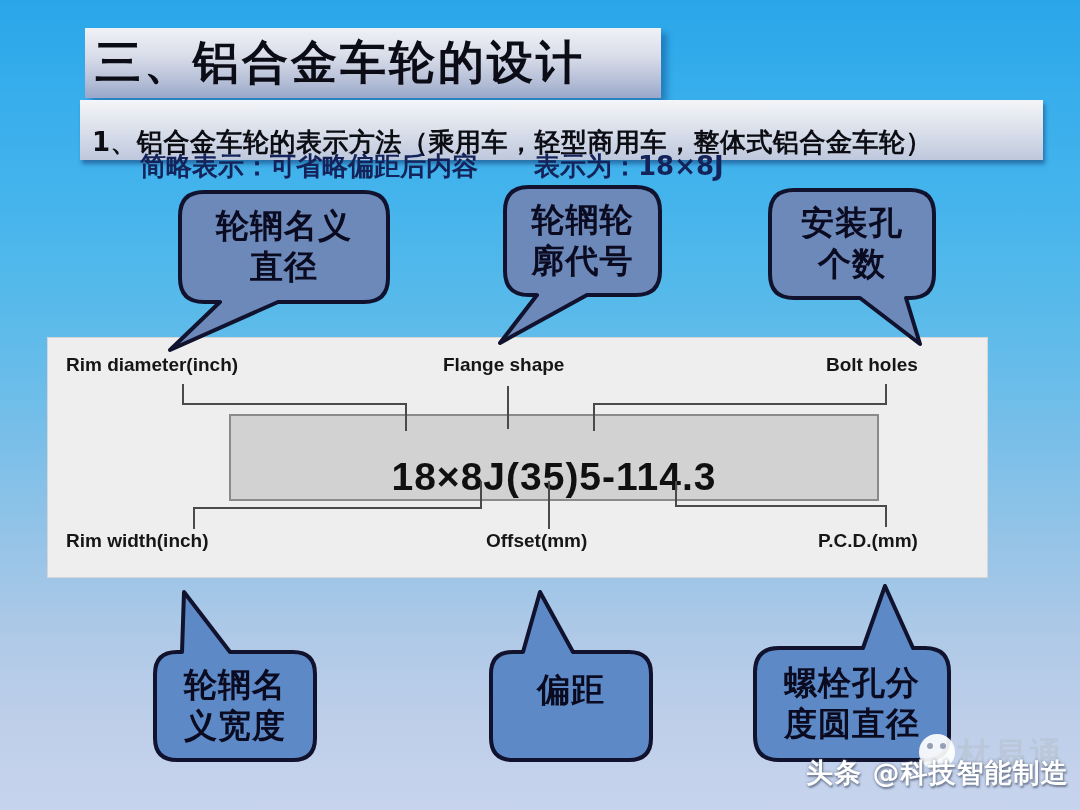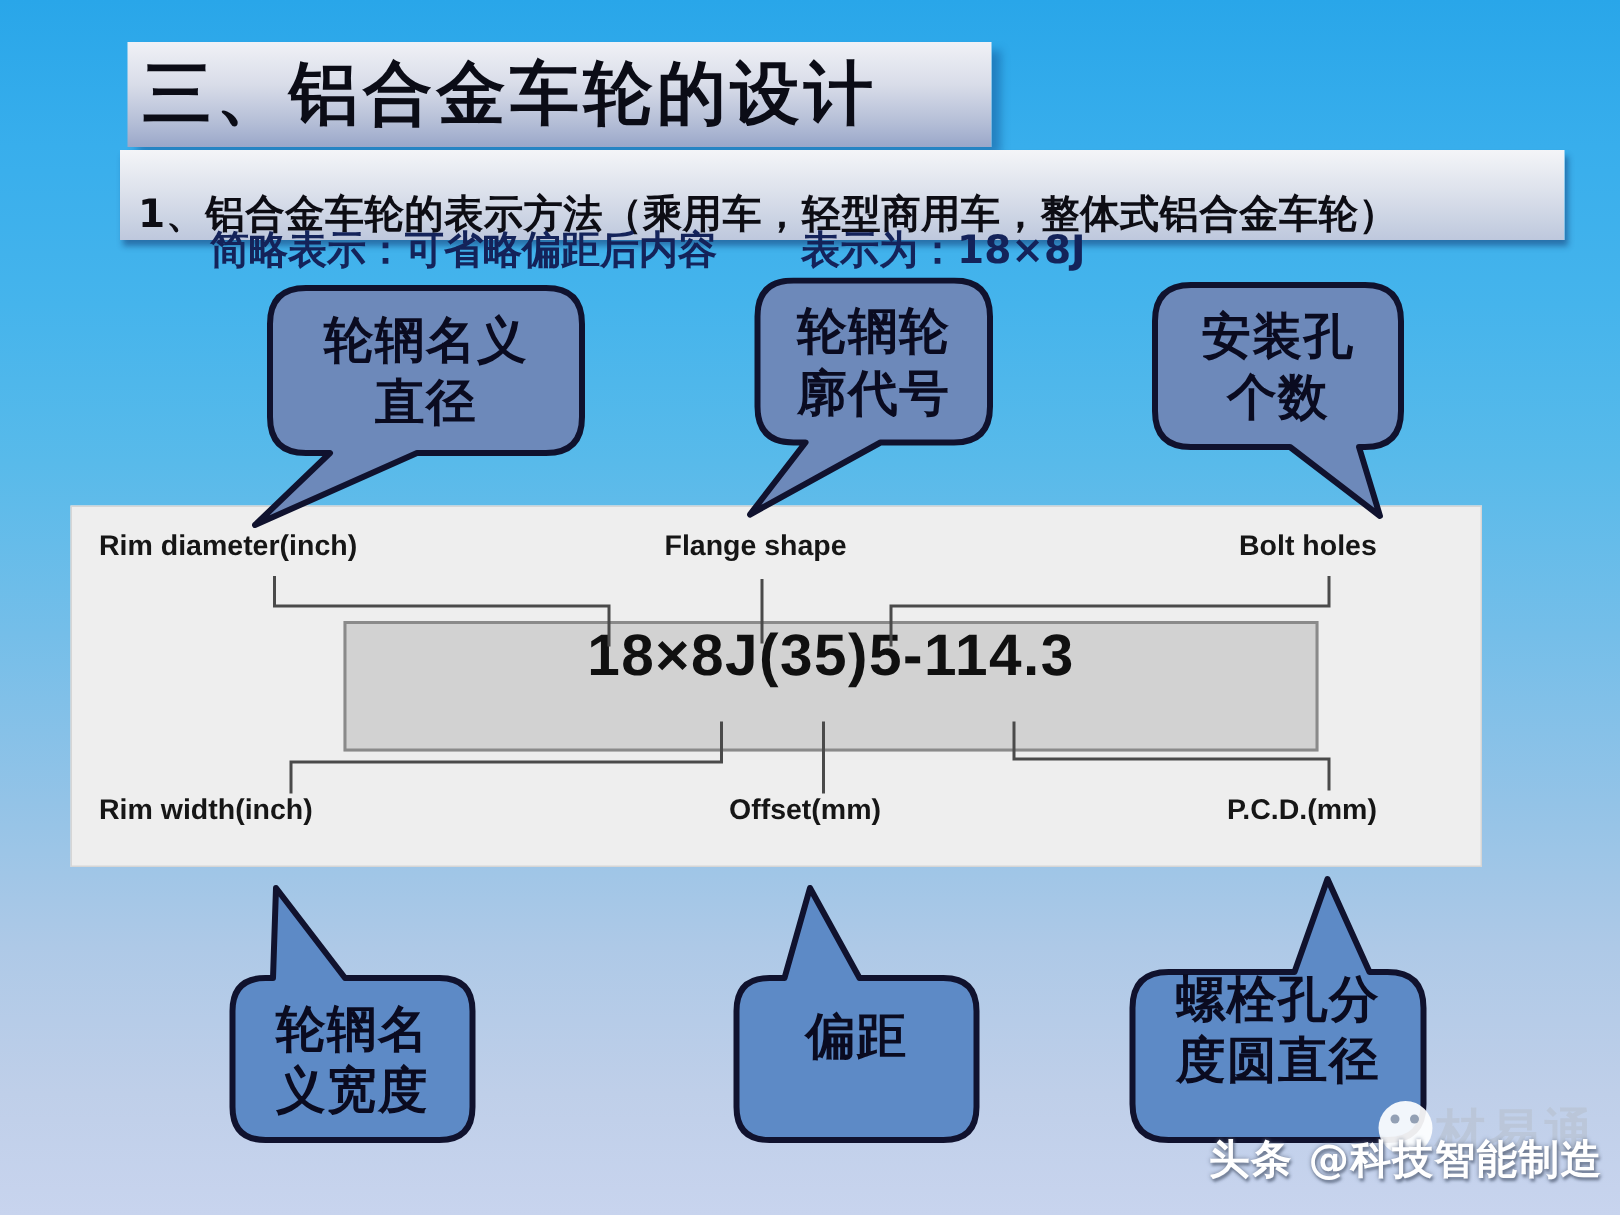--- a/index.html
+++ b/index.html
@@ -43,35 +43,35 @@
     position:absolute; left:47px; top:337px; width:941px; height:241px;
     background:#eeeeee; border:1px solid #d6d6d6;
   }
   .panel-label {
     position:absolute; font-family:"Liberation Sans","DejaVu Sans",sans-serif;
     font-size:19px; font-weight:700; color:#161616; white-space:nowrap;
   }
   .designation-box {
     position:absolute; left:181px; top:76px; width:650px; height:87px;
     background:#d2d2d2; border:2px solid #8a8a8a;
-    display:flex; align-items:flex-start; justify-content:center;
+    display:flex; align-items:flex-end; justify-content:center;
   }
   .designation-text {
     font-family:"Liberation Sans","DejaVu Sans",sans-serif;
     font-size:39px; font-weight:700; color:#101010; letter-spacing:1px; white-space:nowrap;
   }
   .bracket-lines { position:absolute; left:0; top:0; width:941px; height:241px; pointer-events:none; }
 
   
   .callout { position:absolute; }
   .callout svg { position:absolute; left:0; top:0; }
   .bubble-label {
     position:absolute; display:flex; align-items:center; justify-content:center;
     text-align:center; font-size:33px; font-weight:700; color:#0a0b20;
-    line-height:1.25; white-space:pre-line; letter-spacing:1px;
+    line-height:1.25; white-space:pre-line; letter-spacing:1px;font-family:Liberation Serif, serif;
   }
 
   
   .ghost-logo {
     position:absolute; left:919px; top:734px; width:36px; height:36px;
     background:rgba(255,255,255,.92); border-radius:50%;
   }
   .ghost-logo i {
     position:absolute; width:6px; height:6px; border-radius:50%; background:#93a0b4; 
   }
@@ -164,21 +164,21 @@
     <svg width="168" height="176" viewBox="0 0 168 176">
       <path d="M25,64 H35 L52,4 L85,64 H141 Q163,64 163,86 V150 Q163,172 141,172 H25 Q3,172 3,150 V86 Q3,64 25,64 Z" fill="#5d8ac6" stroke="#10122e" stroke-width="4" stroke-linejoin="round"></path>
     </svg>
     <div class="bubble-label" style="left:3px; top:49px; width:160px; height:108px;">偏距</div>
   </div>
 
   <div class="callout" style="left:752px; top:582px; width:200px; height:182px;">
     <svg width="200" height="182" viewBox="0 0 200 182">
       <path d="M27,66 H111 L133,4 L161,66 H173 Q197,66 197,90 V154 Q197,178 173,178 H27 Q3,178 3,154 V90 Q3,66 27,66 Z" fill="#5d8ac6" stroke="#10122e" stroke-width="4" stroke-linejoin="round"></path>
     </svg>
-    <div class="bubble-label" style="left:3px; top:48px; width:194px; height:112px;">螺栓孔分
+    <div class="bubble-label" style="left:3px; top:66px; width:194px; height:112px;">螺栓孔分
 度圆直径</div>
   </div>
 
   <div class="ghost-logo">
       <i></i>
       <i></i>
     </div>
   <div class="ghost-text">材易通</div>
   <div class="watermark-text">头条 @科技智能制造</div>
 

